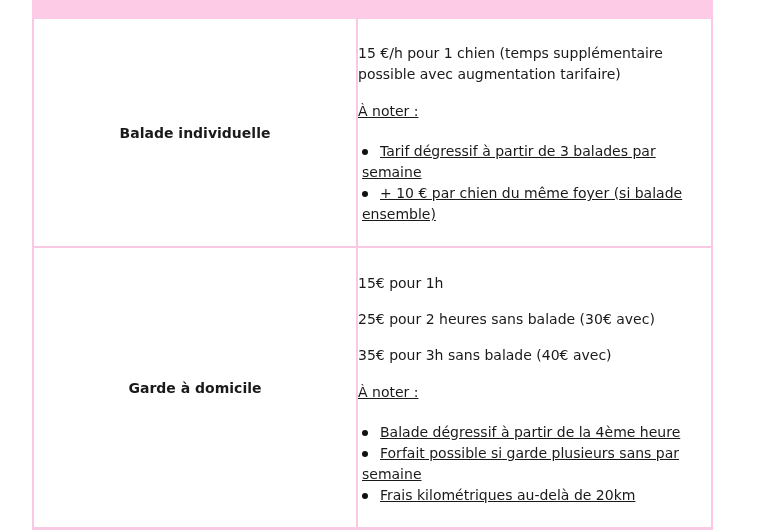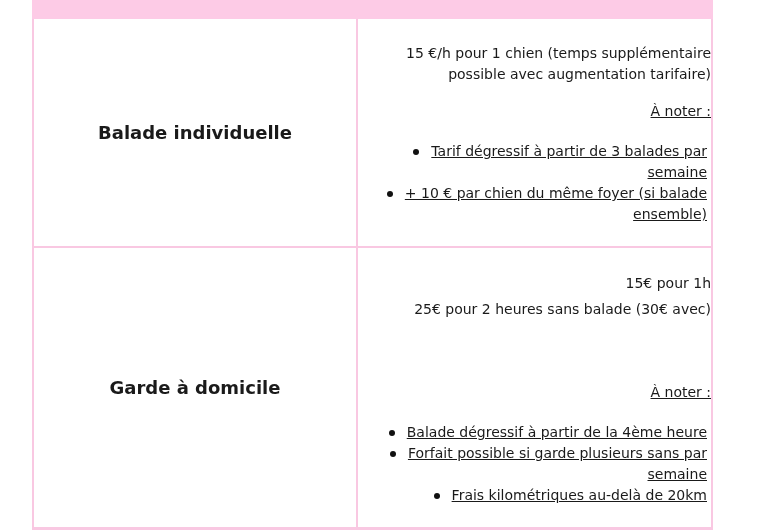--- a/index.html
+++ b/index.html
@@ -4,23 +4,23 @@
   <style>
     html, body { margin: 0; padding: 0; background: #ffffff; }
     body { width: 768px; height: 530px; overflow: hidden; position: relative;
       font-family: "DejaVu Sans", sans-serif; color: #1a1a1a; }
     .table { position: absolute; left: 32px; top: 0; width: 681px; }
     .header-band { position: absolute; left: 0; top: 0; width: 681px; height: 19px; background: #fdcbe6; }
     .row { position: absolute; left: 0; width: 681px; border-left: 2px solid #f9c8e2; border-right: 2px solid #f9c8e2; box-sizing: border-box; }
     .row.r1 { top: 19px; height: 229px; border-bottom: 2px solid #f9c8e2; }
     .row.r2 { top: 248px; height: 282px; border-bottom: 3px solid #f9c8e2; }
     .cell-left { position: absolute; left: 0; top: 0; width: 322px; height: 100%; display: flex; align-items: center; justify-content: center; }
-    .cell-left span { font-weight: bold; font-size: 18px; }
+    .cell-left span { font-weight: bold; font-size: 14px; }
     .divider { position: absolute; left: 322px; top: 0; width: 2px; height: 100%; background: #f9c8e2; }
-    .cell-right { position: absolute; left: 324px; top: 0; right: 0; height: 100%; font-size: 14px; text-align: right; }
+    .cell-right { position: absolute; left: 324px; top: 0; right: 0; height: 100%; font-size: 14px; text-align: left; }
     .p { position: absolute; left: 0; right: 0; line-height: 21px; }
     .note { text-decoration: underline; }
     ul { margin: 4px; padding: 0; list-style: none; text-decoration: underline; }
     li { position: relative; line-height: 21px; }
     .bullet { display: inline-block; width: 6px; height: 6px; border-radius: 50%; background: #111; vertical-align: middle; margin-right: 12px; }
   </style>
 </head>
 <body>
 
 <div class="table">
@@ -46,21 +46,22 @@
     </div>
   </div>
 
   <div class="row r2">
     <div class="cell-left">
       <span>Garde à domicile</span>
     </div>
     <div class="divider"></div>
     <div class="cell-right">
       <div class="p" style="top:25px;">15€ pour 1h</div>
-      <div class="p" style="top:51px;margin-left:36px;">25€ pour 2 heures sans balade (30€ avec)</div>
+      <div class="p" style="top:61px;">25€ pour 2 heures sans balade (30€ avec)</div>
+      <div class="p" style="top:97px;">35€ pour 3h sans balade (40€ avec)</div>
       <div class="p note" style="top:134px;">À noter :</div>
       <ul class="p" style="top:170px;">
         <li><span class="bullet"></span><span>Balade dégressif à partir de la 4ème heure</span></li>
         <li><span class="bullet"></span><span>Forfait possible si garde plusieurs sans par</span></li>
         <li>semaine</li>
         <li><span class="bullet"></span><span>Frais kilométriques au-delà de 20km</span></li>
       </ul>
     </div>
   </div>
 </div>

